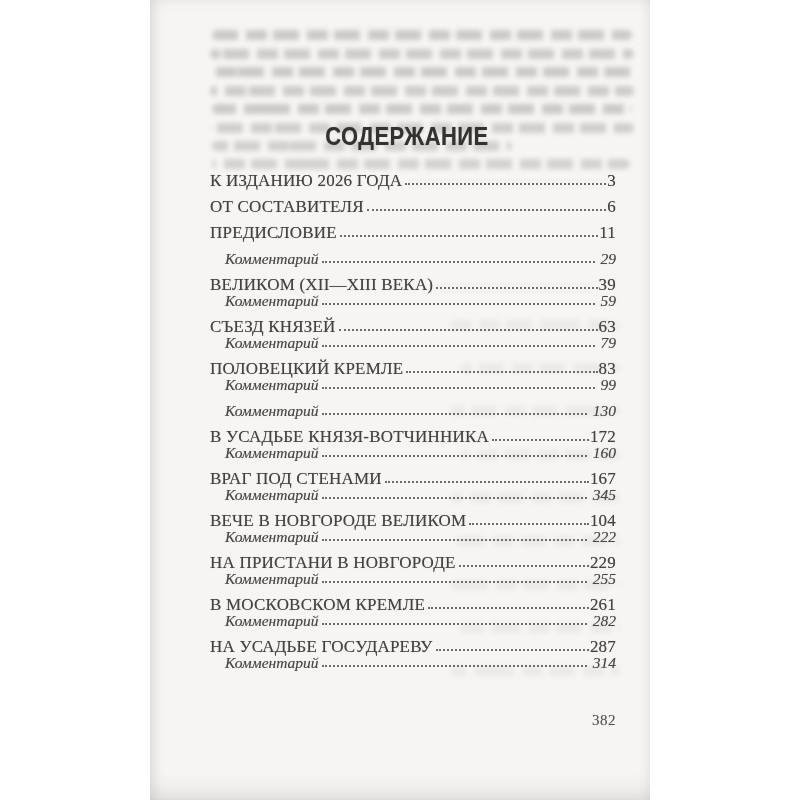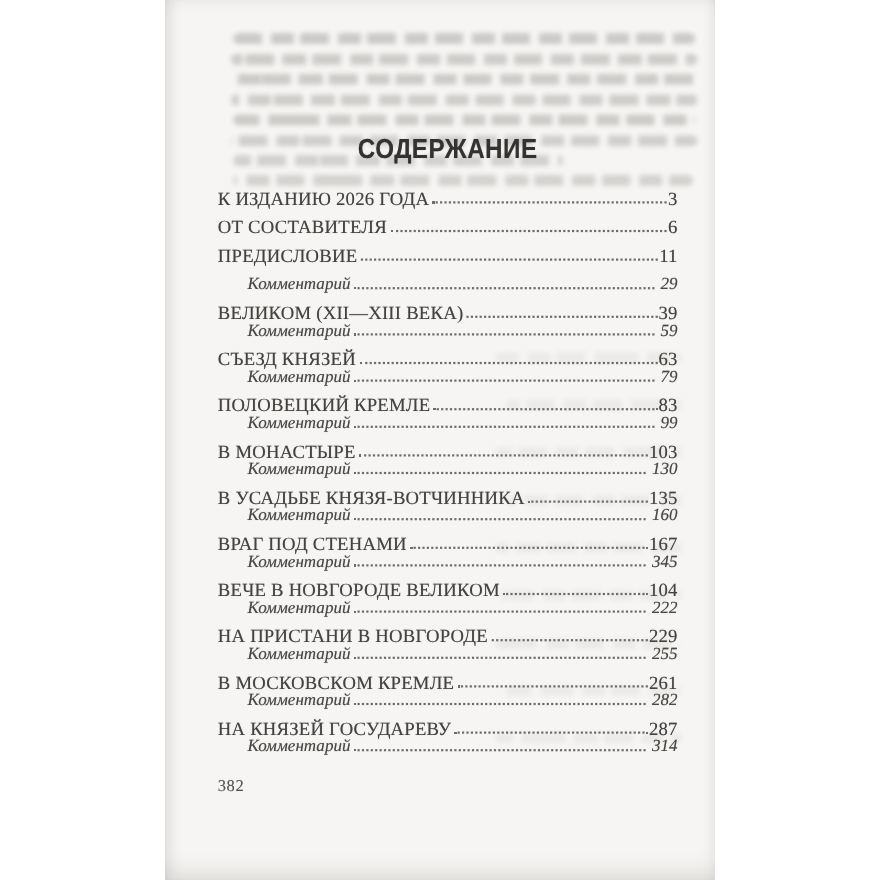--- a/index.html
+++ b/index.html
@@ -43,35 +43,35 @@
     font-size:25px;line-height:28px;
     letter-spacing:.5px;
     color:#343230;
     transform:scaleX(.88);
     transform-origin:50% 50%;
     text-shadow:0 0 1px rgba(52,50,48,.45);
   }
   .toc-list{margin-top:23px;}
   .toc-group{margin-bottom:10px;}
   .toc-row{display:flex;align-items:baseline;line-height:16px;}
-  .toc-row.main{font-size:17px;letter-spacing:.2px;}
+  .toc-row.main{font-size:17px;letter-spacing:.2px;margin-left:12px;}
   .toc-row.comment{font-size:15.5px;padding-left:27px;color:#4a4845;font-style:italic;}
   .toc-label{white-space:nowrap;text-shadow:0 0 .7px rgba(70,66,62,.5);}
   .leader{
     flex:1;align-self:flex-end;
     border-bottom:2px dotted #6f6b66;
     margin:0 1px 4px 3px;
     min-width:12px;
   }
   .page-num{white-space:nowrap;text-shadow:0 0 .7px rgba(70,66,62,.5);}
   .toc-row.comment .page-num{padding-left:5px;}
   .toc-row.comment .leader{margin-bottom:4px;}
 
   .folio{
-    margin-top:20px;text-align:left;
+    margin-top:41px;text-align:right;
     font-size:15px;color:#56534f;letter-spacing:.5px;
     text-shadow:0 0 .7px rgba(86,83,79,.4);
   }
 </style>
 </head>
 <body>
 
 <div class="stage">
   <div class="book-page">
     <div class="page-inner">
@@ -167,38 +167,33 @@
     </div>
 
   <div class="toc-row comment">
     <span class="toc-label">Комментарий</span>
     <span class="leader"></span>
     <span class="page-num">99</span>
   </div>
 </div>
 
   <div class="toc-group">
-    <div class="toc-row main">
-      <span class="toc-label">В МОНАСТЫРЕ</span>
-      <span class="leader"></span>
-      <span class="page-num">103</span>
-    </div>
 
   <div class="toc-row comment">
     <span class="toc-label">Комментарий</span>
     <span class="leader"></span>
     <span class="page-num">130</span>
   </div>
 </div>
 
   <div class="toc-group">
     <div class="toc-row main">
       <span class="toc-label">В УСАДЬБЕ КНЯЗЯ-ВОТЧИННИКА</span>
       <span class="leader"></span>
-      <span class="page-num">135</span>
+      <span class="page-num">172</span>
     </div>
 
   <div class="toc-row comment">
     <span class="toc-label">Комментарий</span>
     <span class="leader"></span>
     <span class="page-num">160</span>
   </div>
 </div>
 
   <div class="toc-group">
@@ -252,21 +247,21 @@
 
   <div class="toc-row comment">
     <span class="toc-label">Комментарий</span>
     <span class="leader"></span>
     <span class="page-num">282</span>
   </div>
 </div>
 
   <div class="toc-group">
     <div class="toc-row main">
-      <span class="toc-label">НА КНЯЗЕЙ ГОСУДАРЕВУ</span>
+      <span class="toc-label">НА УСАДЬБЕ ГОСУДАРЕВУ</span>
       <span class="leader"></span>
       <span class="page-num">287</span>
     </div>
 
   <div class="toc-row comment">
     <span class="toc-label">Комментарий</span>
     <span class="leader"></span>
     <span class="page-num">314</span>
   </div>
 </div>

